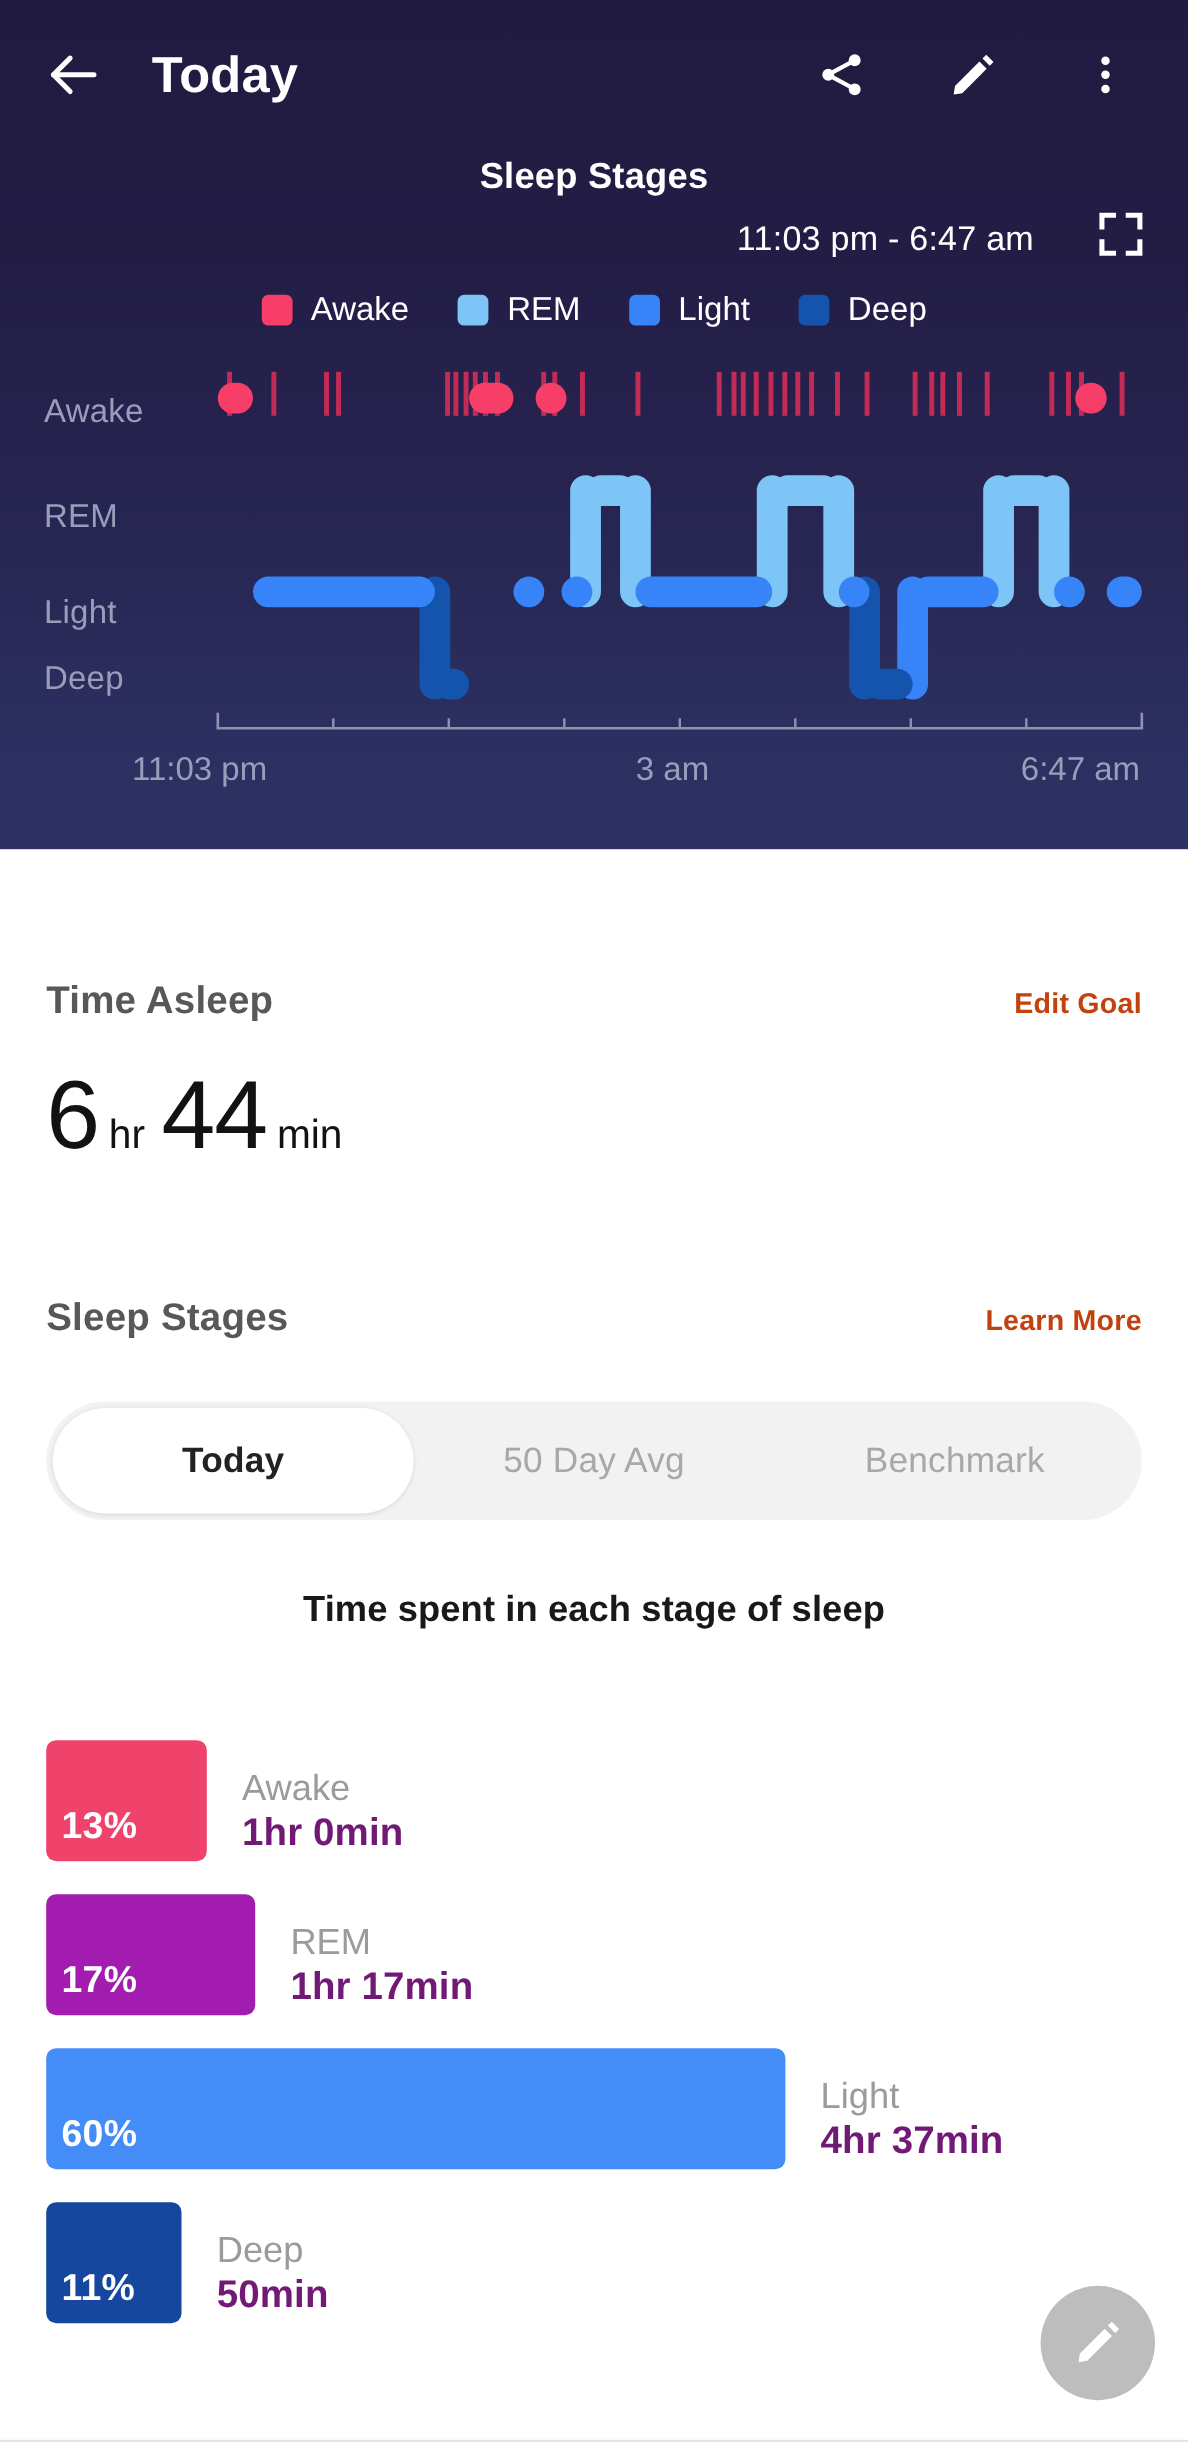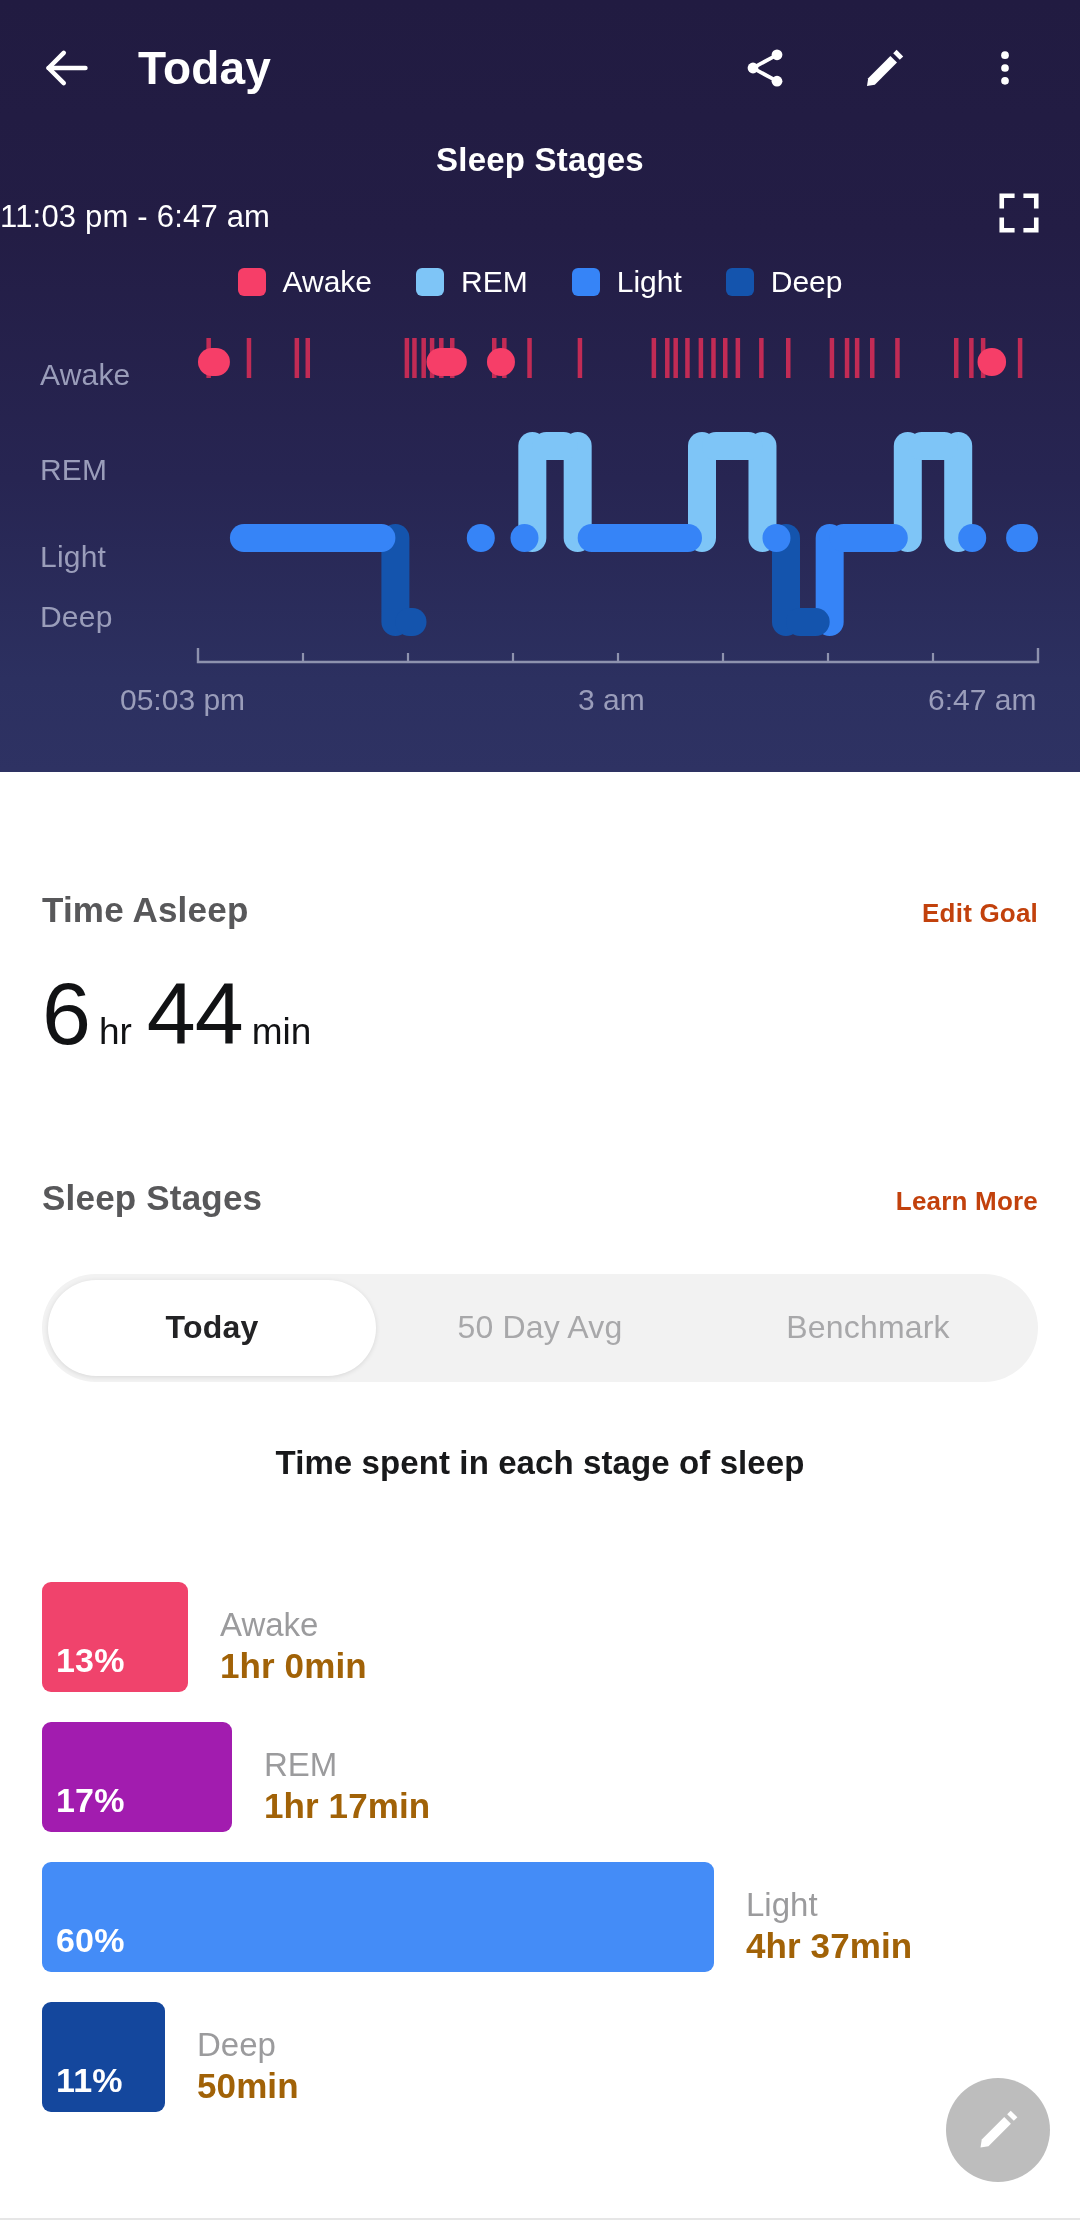--- a/index.html
+++ b/index.html
@@ -35,21 +35,21 @@
     letter-spacing:0.2px; margin-left:38px; flex:1 1 auto;
     white-space:nowrap;
   }
   .ab-right { display:flex; align-items:center; gap:54px; margin-right:8px; }
 
   .chart-title {
     position:absolute; top:141px; left:0; width:1080px; text-align:center;
     color:#ffffff; font-size:33px; font-weight:700; letter-spacing:0.2px;
   }
   .chart-sub {
-    position:absolute; top:199px; left:0; width:940px; text-align:left;
+    position:absolute; top:199px; left:0; width:940px; text-align:right;
     color:#ffffff; font-size:31px; font-weight:400; letter-spacing:0.2px;
   }
   .expand-btn {
     position:absolute; top:182px; right:30px;
     width:62px; height:62px; display:flex; align-items:center; justify-content:center;
   }
 
   
   .legend {
     position:absolute; top:265px; left:0; width:1080px;
@@ -112,21 +112,21 @@
   .bar {
     border-radius:9px; display:flex; align-items:flex-end;
     height:110px; flex:0 0 auto; position:relative;
   }
   .bar-pct {
     color:#ffffff; font-size:34px; font-weight:700; letter-spacing:0.2px;
     position:absolute; left:14px; bottom:12px; white-space:nowrap;
   }
   .bar-info { margin-left:32px; padding-bottom:4px; }
   .bar-name { color:#9b9b9d; font-size:33px; font-weight:400; line-height:1.22; }
-  .bar-time { color:#a16207; font-size:35px; font-weight:700; line-height:1.22; letter-spacing:0.1px; }
+  .bar-time { color:#701a75; font-size:35px; font-weight:700; line-height:1.22; letter-spacing:0.1px; }
 
   .fab {
     position:absolute; right:30px; bottom:38px;
     width:104px; height:104px; border-radius:52px; background:#bdbdbd;
     display:flex; align-items:center; justify-content:center;
   }
   .bottom-rule {
     position:absolute; left:0; bottom:0; width:1080px; height:2px; background:#e6e6e6;
   }
 </style>
@@ -284,21 +284,21 @@
       <line x1="303" x2="303" y1="653" y2="662" stroke="#8e92ae" stroke-width="2.2"></line>
       <line x1="408" x2="408" y1="653" y2="662" stroke="#8e92ae" stroke-width="2.2"></line>
       <line x1="513" x2="513" y1="653" y2="662" stroke="#8e92ae" stroke-width="2.2"></line>
       <line x1="618" x2="618" y1="653" y2="662" stroke="#8e92ae" stroke-width="2.2"></line>
       <line x1="723" x2="723" y1="653" y2="662" stroke="#8e92ae" stroke-width="2.2"></line>
       <line x1="828" x2="828" y1="653" y2="662" stroke="#8e92ae" stroke-width="2.2"></line>
       <line x1="933" x2="933" y1="653" y2="662" stroke="#8e92ae" stroke-width="2.2"></line>
     </svg>
 
   <div class="xlabels">
-    <div class="xlab" style="left:120px">05:03 pm</div>
+    <div class="xlab" style="left:120px">11:03 pm</div>
     <div class="xlab" style="left:578px">3 am</div>
     <div class="xlab" style="left:928px">6:47 am</div>
   </div>
 </div>
 
 <div class="body">
 
   <div style="height:118px"></div>
   <div class="sect-head">
     <div class="sect-title">Time Asleep</div>

